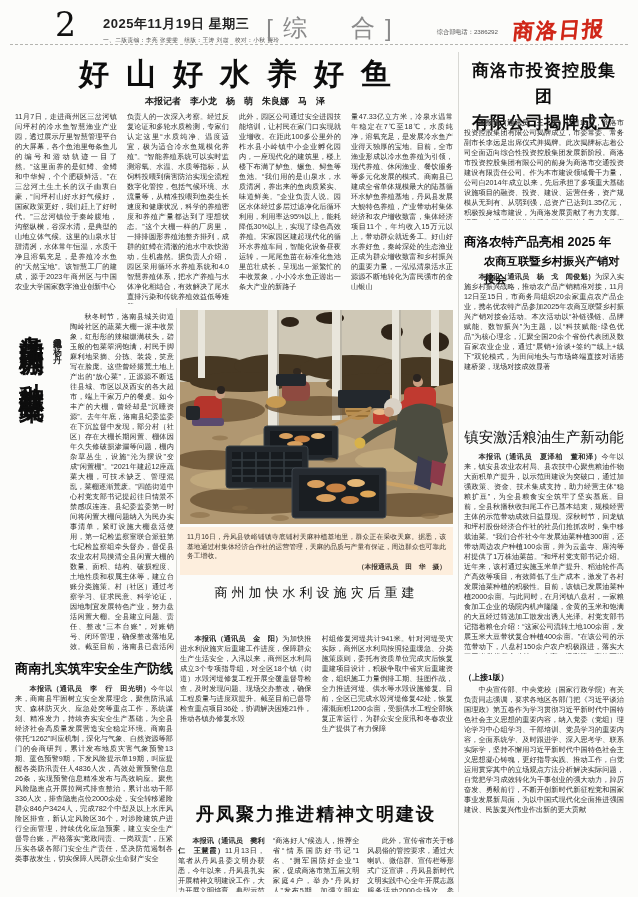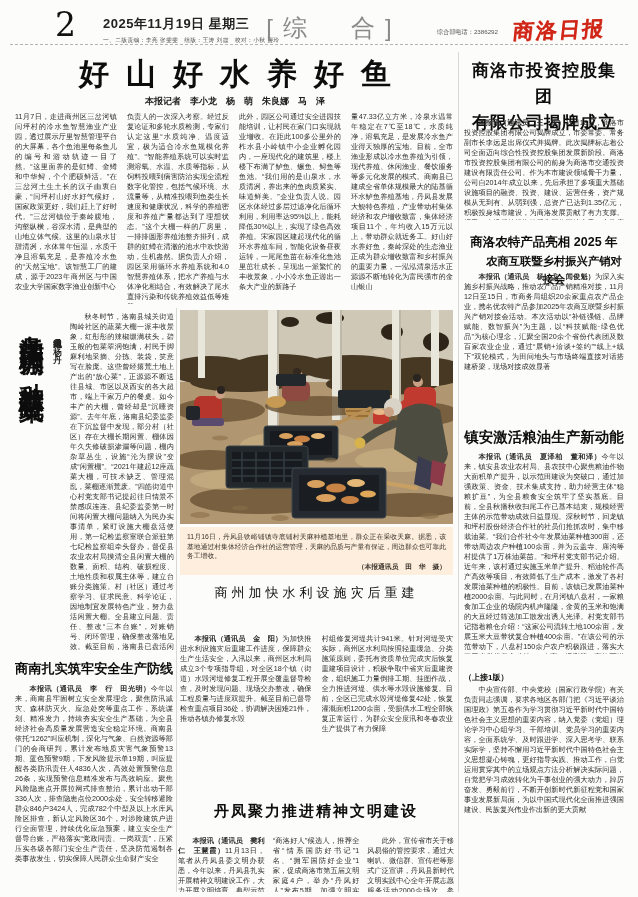--- a/index.html
+++ b/index.html
@@ -31,25 +31,25 @@
   #main-body{left:15px;top:112px;width:438px;height:192px;gap:10px;}
 
   
   #rule-right{left:458px;top:52px;height:840px;}
   #rule-mid{left:176px;top:308px;height:584px;}
 
   
   .rt{left:464px;width:160px;}
   #inv-title{top:58px;text-align:center;font-size:17px;font-weight:bold;line-height:26px;color:#0d0d0d;letter-spacing:1px;}
   #inv-body{top:118px;height:102px;}
-  #expo-title{top:232px;text-align:center;font-weight:bold;color:#0d0d0d;}
+  #expo-title{top:232px;font-weight:bold;color:#0d0d0d;}
   #expo-title .l1{font-size:12.5px;line-height:20px;display:block;}
   #expo-title .l2{font-size:11.3px;line-height:18px;display:block;margin-left:20px;}
   #expo-body{top:272px;height:134px;}
-  #zhenan-title{top:428px;text-align:center;font-size:14.5px;font-weight:bold;color:#0d0d0d;white-space:nowrap;}
+  #zhenan-title{top:428px;text-align:center;font-size:14.5px;font-weight:normal;color:#0d0d0d;white-space:nowrap;}
   #zhenan-body{top:452px;height:202px;}
   #cont-marker{top:672px;font-size:8px;font-weight:bold;color:#111;}
   #cont-body{top:685px;height:206px;}
 
   
   #gh-title{left:16px;top:316px;height:338px;writing-mode:vertical-rl;font-size:25px;font-weight:bold;letter-spacing:3px;color:#0d0d0d;}
   #gh-byline{left:52px;top:332px;height:180px;writing-mode:vertical-rl;font-size:8.5px;font-weight:bold;color:#222;}
   #gh-body{left:70px;top:312px;width:104px;height:340px;}
 
   
@@ -59,21 +59,21 @@
 
   
   #sz-title{left:180px;top:584px;width:273px;text-align:center;font-size:13px;font-weight:normal;letter-spacing:4px;color:#0d0d0d;white-space:nowrap;}
   #sz-body{left:180px;top:618px;width:273px;height:178px;gap:10px;margin-top:16px;}
 
   
   #sn-title{left:15px;top:660px;width:158px;font-size:13.2px;font-weight:bold;color:#0d0d0d;white-space:nowrap;}
   #sn-body{left:15px;top:684px;width:158px;height:208px;}
 
   
-  #df-title{left:178px;top:802px;width:276px;text-align:center;font-size:15px;font-weight:bold;letter-spacing:2px;color:#0d0d0d;white-space:nowrap;}
+  #df-title{left:178px;top:802px;width:276px;text-align:center;font-size:18px;font-weight:bold;letter-spacing:2px;color:#0d0d0d;white-space:nowrap;}
   #df-body{left:178px;top:836px;width:276px;height:56px;gap:8px;}
 </style>
 </head>
 <body>
 
 <div id="page">
 
   <div class="abs" id="header">
     <div class="abs" id="page-num">2</div>
     <div class="abs" id="date-block">

